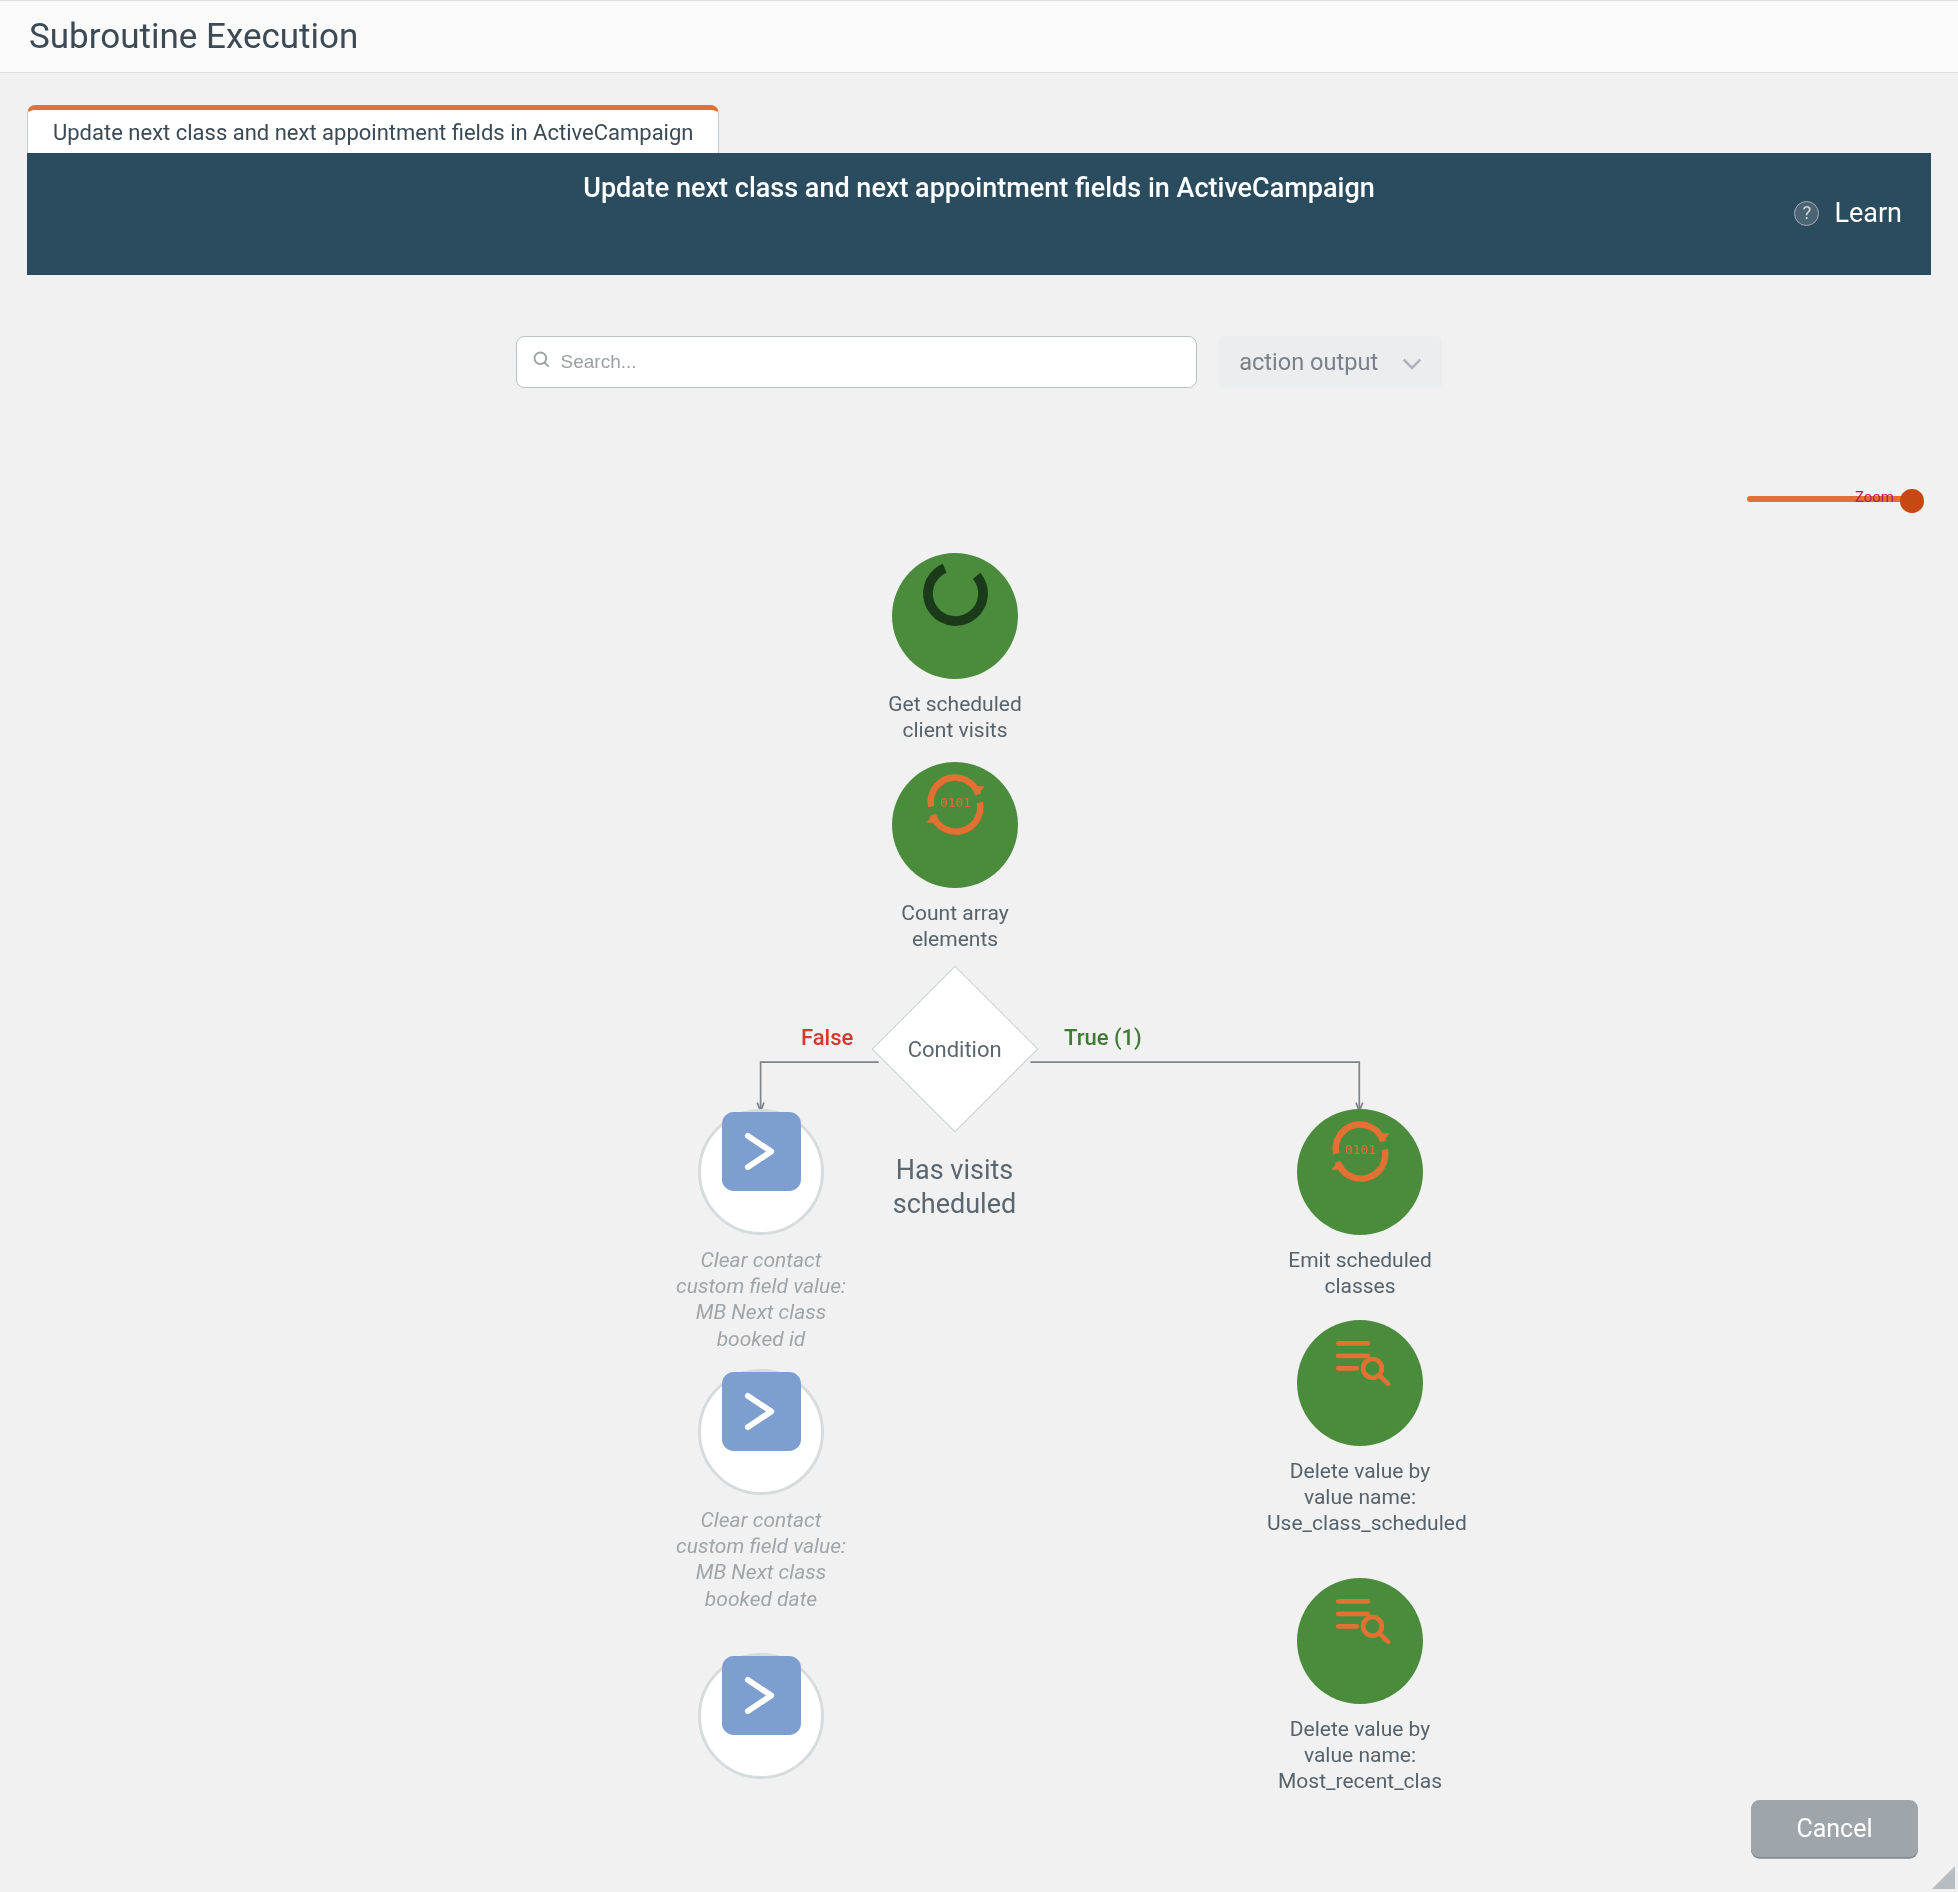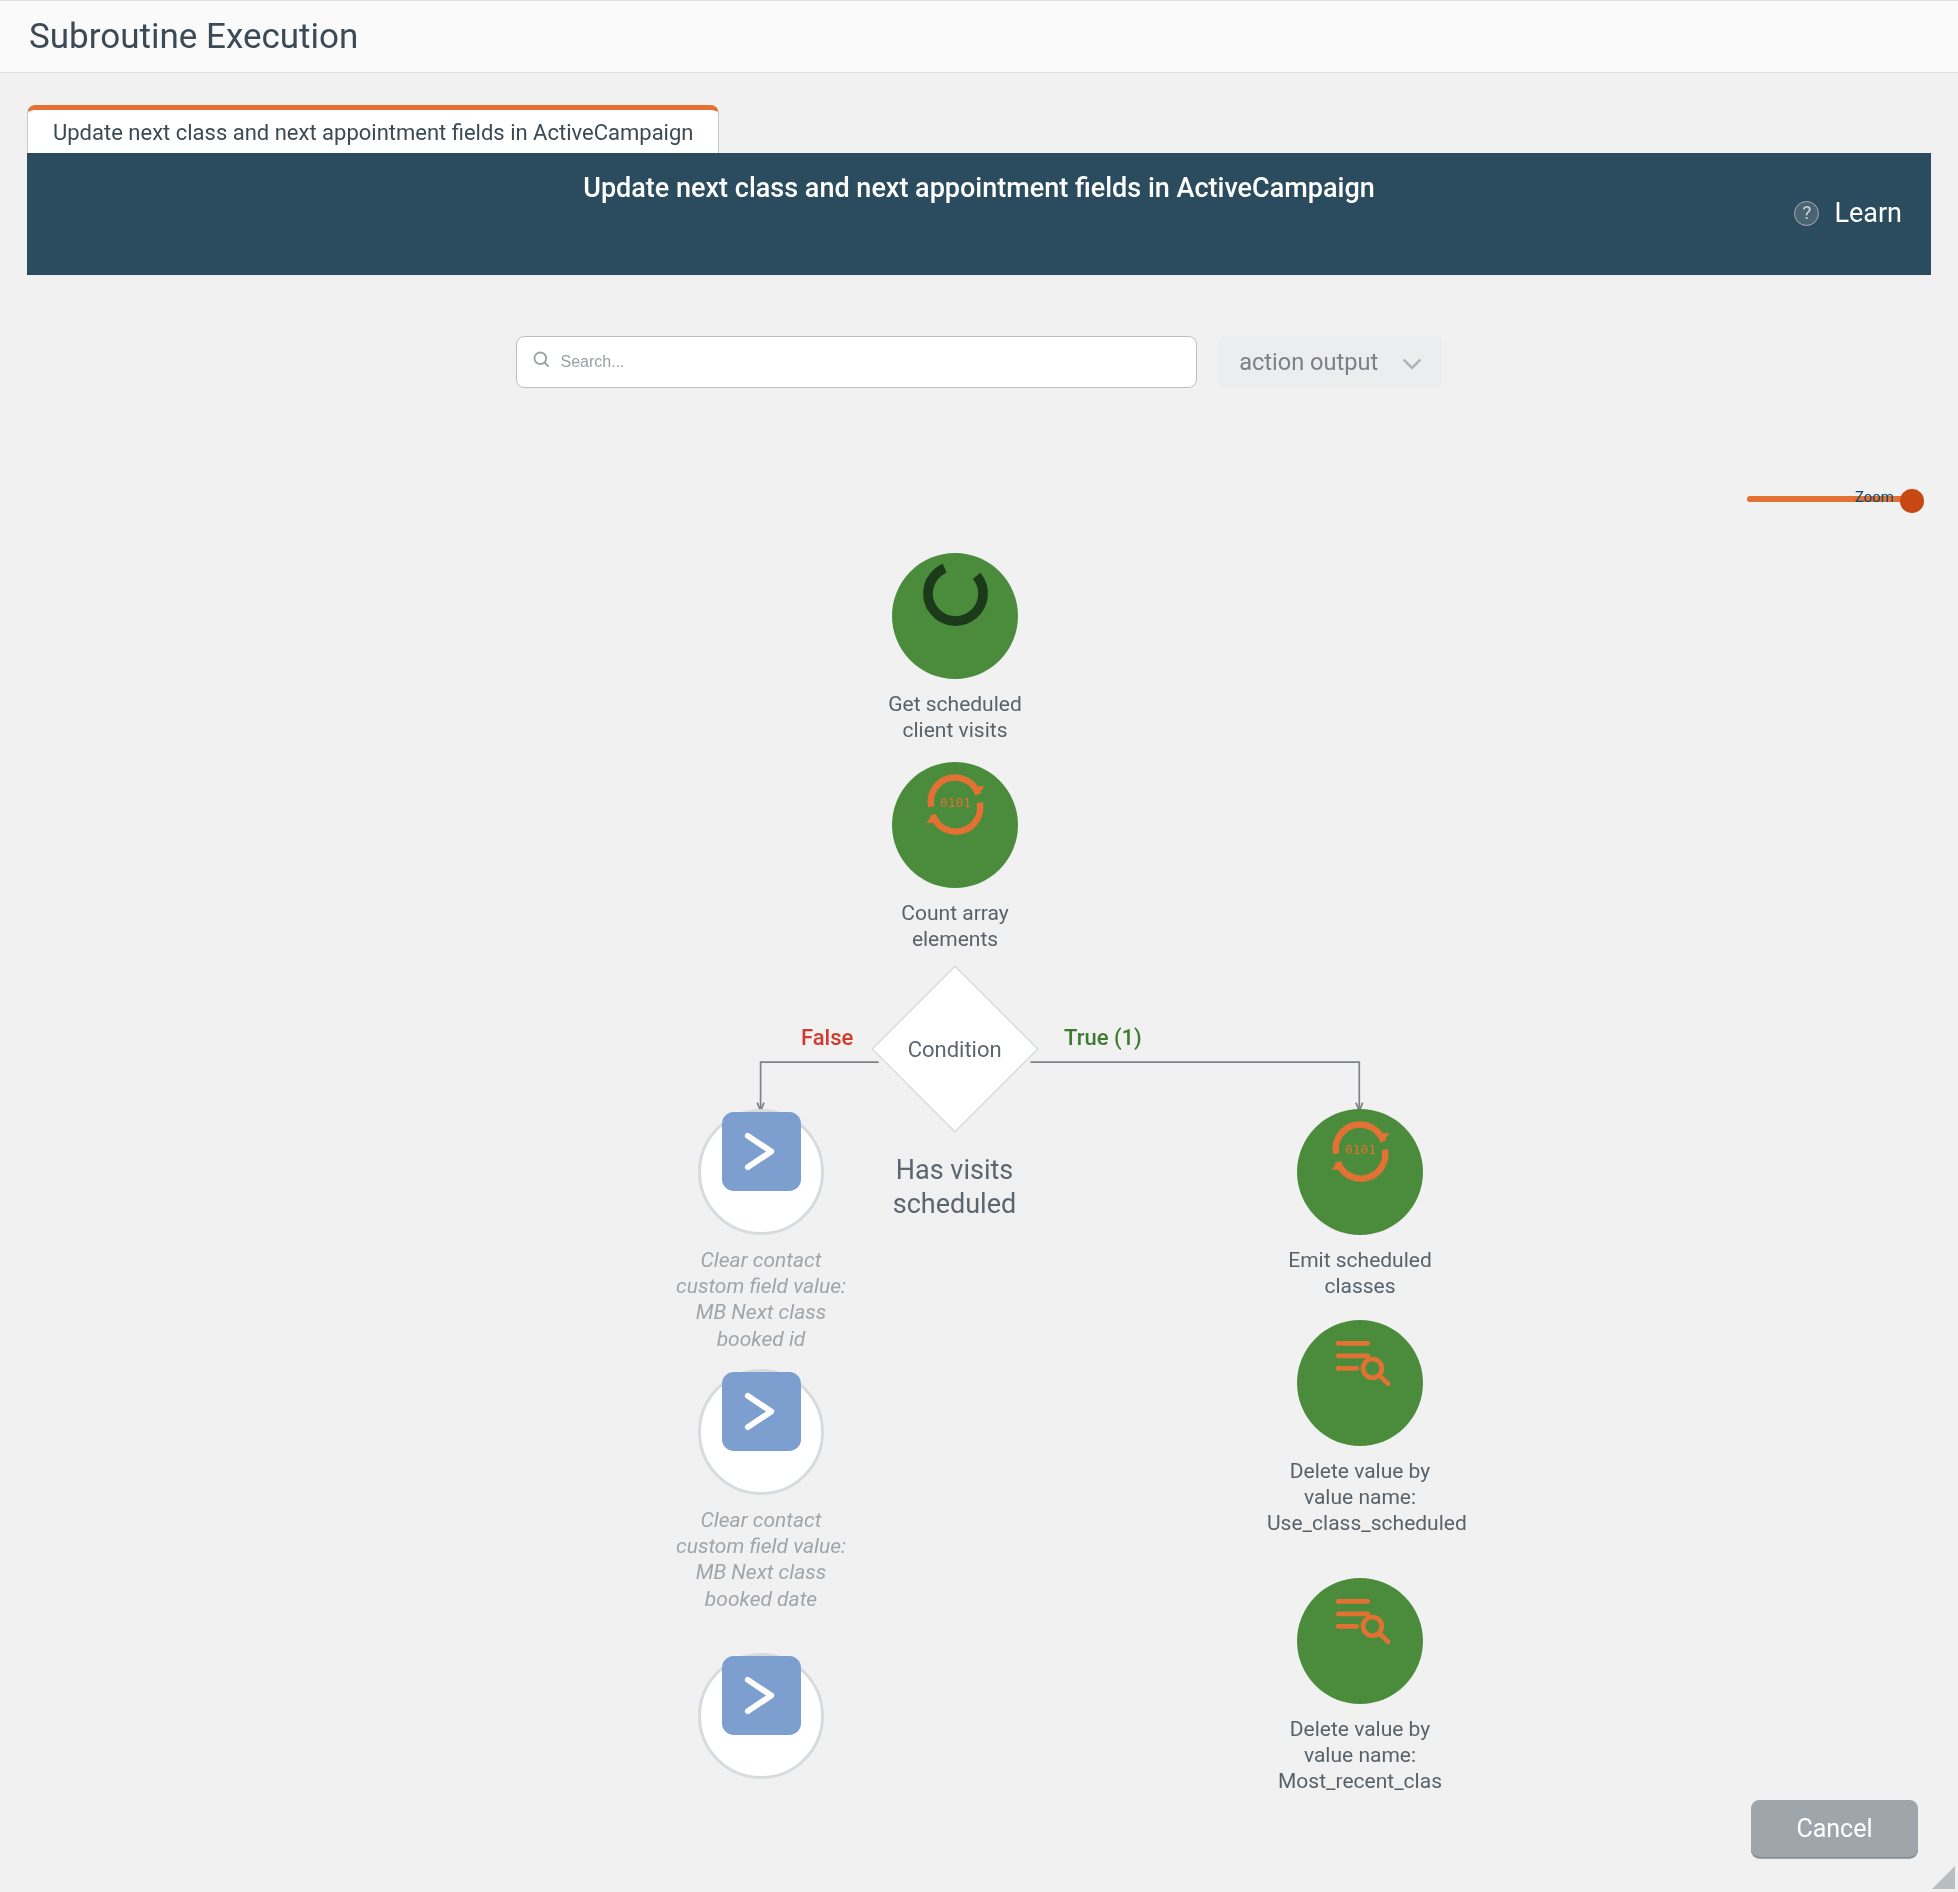--- a/index.html
+++ b/index.html
@@ -98,21 +98,21 @@
     border: 1.7px solid #b9bfc3;
     border-radius: 8.4px;
     background: #fff;
     display: flex;
     align-items: center;
     padding: 0 15px;
     gap: 8.4px;
   }
   .search-box input {
     border: none; outline: none;
-    font-size: 16px;
+    font-size: 19px;
     flex: 1;
     color:#3b4a55;
   }
   .search-box input::placeholder{ color:#9aa0a5;}
   .search-icon {
     color:#9aa0a5; font-size:22px;
   }
   .dropdown {
     height: 52px;
     background:#ecedee;
@@ -133,21 +133,21 @@
   }
   .zoom-track{
     position:absolute; left:0; right:17px; top:6.7px; height:6.7px;
     background:#e27133; border-radius:3.4px;
   }
   .zoom-knob{
     position:absolute; right:0; top:0; width:23.6px; height:23.6px;
     background:#c74813; border-radius:50%;
   }
   .zoom-label{
-    position:absolute; right:30px; top:-0.8px; font-size:15px; color:#0c4a6e;margin-left:20px;
+    position:absolute; right:30px; top:-0.8px; font-size:15px; color:#be185d;margin-left:20px;
   }
   
   .canvas{
     position:absolute;
     top: 536px;
     left: 27px; right:27px; bottom: 0;
   }
   .node {
     position:absolute;
     width: 186px;

